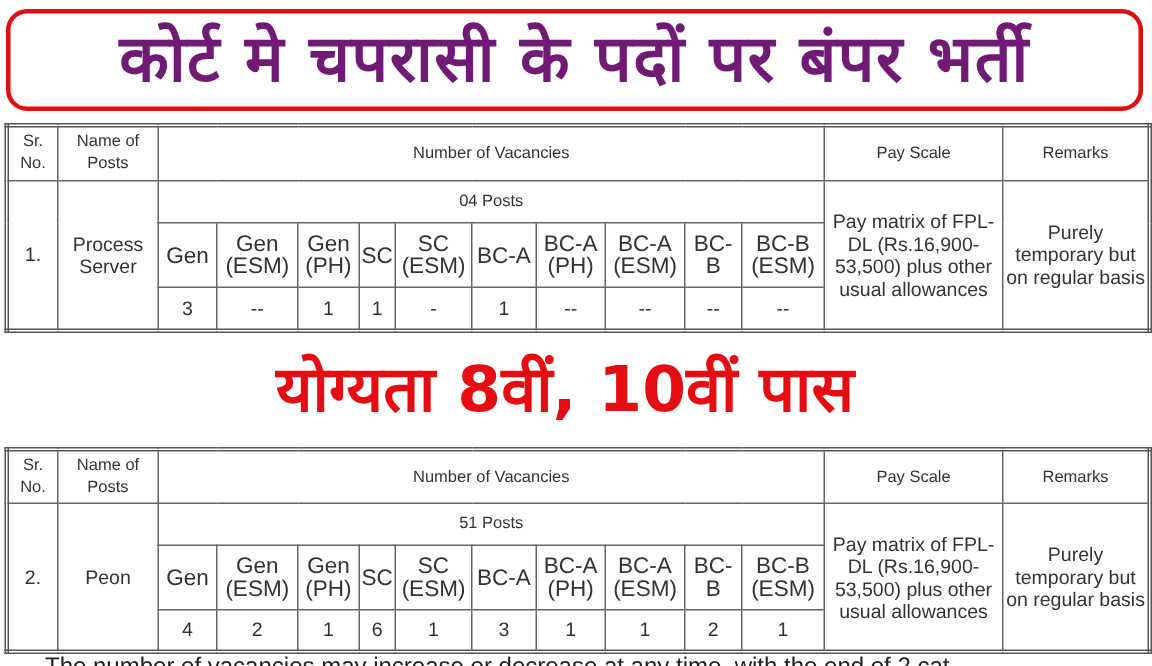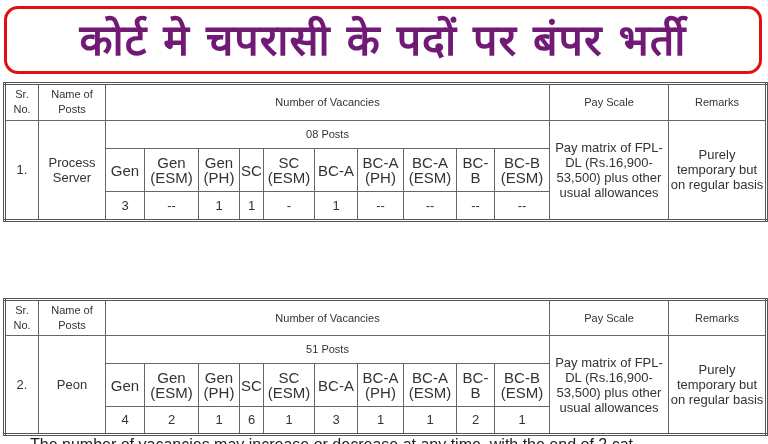--- a/index.html
+++ b/index.html
@@ -76,21 +76,21 @@
       <tr style="height:36px">
     <td class="hdr">Sr. No.</td>
     <td class="hdr">Name of Posts</td>
     <td class="hdr" colspan="10">Number of Vacancies</td>
     <td class="hdr">Pay Scale</td>
     <td class="hdr">Remarks</td>
   </tr>
   <tr style="height:28px">
     <td rowspan="3">1.</td>
     <td rowspan="3">Process Server</td>
-    <td class="hdr" colspan="10">08 Posts</td>
+    <td class="hdr" colspan="10">04 Posts</td>
     <td rowspan="3">Pay matrix of FPL-DL (Rs.16,900-53,500) plus other usual allowances</td>
     <td rowspan="3">Purely temporary but on regular basis</td>
   </tr>
   <tr style="height:42px">
     <td class="sub">Gen</td>
     <td class="sub">Gen (ESM)</td>
     <td class="sub">Gen (PH)</td>
     <td class="sub">SC</td>
     <td class="sub">SC (ESM)</td>
     <td class="sub">BC-A</td>
@@ -108,20 +108,21 @@
     <td>1</td>
     <td>--</td>
     <td>--</td>
     <td>--</td>
     <td>--</td>
   </tr>
 </tbody>
   </table>
 
 <div class="banner-mid">
+  <span class="red">योग्यता 8वीं, 10वीं पास</span>
   <span>&nbsp;</span>
 </div>
 
 <table class="tbl t2">
   <colgroup>
     <col style="width:34px">
       <col style="width:67px">
     <col style="width:39px">
       <col style="width:54px">
       <col style="width:41px">

